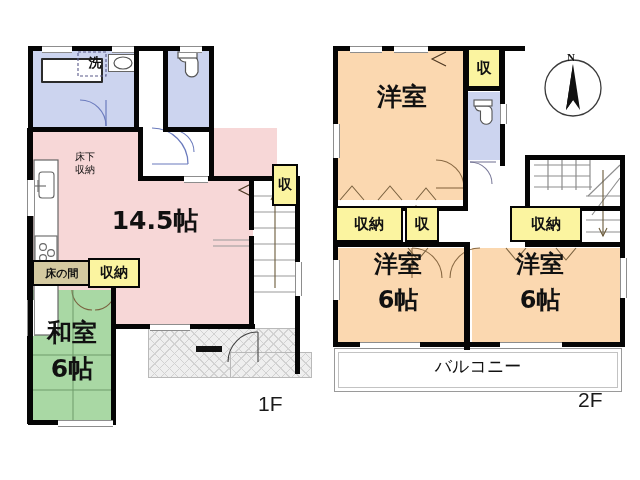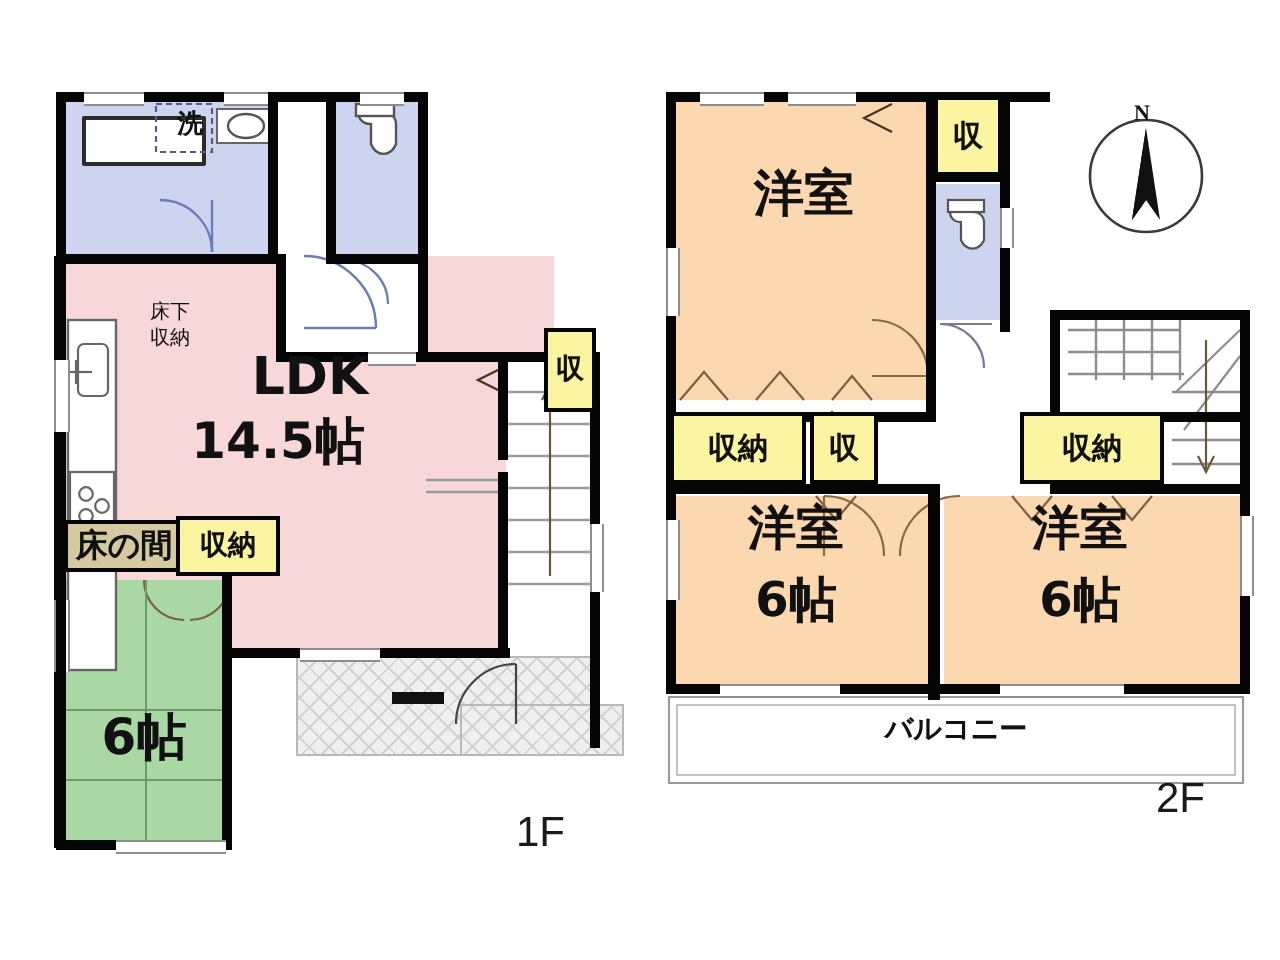--- a/index.html
+++ b/index.html
@@ -227,39 +227,39 @@
     <div class="wall" style="left:111px;top:262px;width:5px;height:162px;"></div>
     <div class="wall" style="left:28px;top:420px;width:88px;height:5px;"></div>
     <div class="wallw" style="left:58px;top:420px;width:55px;height:5px;"></div>
 
     <div class="wall" style="left:295px;top:330px;width:5px;height:44px;"></div>
 
     <div class="closet-box small-jp" style="left:272px;top:164px;width:26px;height:42px;font-size:14px;">
       <span>収</span>
     </div>
 
-    <div class="tokonoma-box small-jp" style="left:32px;top:260px;width:58px;height:26px;font-size:16px;">
+    <div class="tokonoma-box small-jp" style="left:32px;top:260px;width:58px;height:26px;font-size:11px;">
       <span>床の間</span>
     </div>
 
     <div class="closet-box" style="left:88px;top:258px;width:52px;height:30px;font-size:14px;">
       <span>収納</span>
     </div>
 
     <div class="lbl" style="left:84px;top:56px;width:22px;font-size:13px;">洗</div>
 
     <div class="lbl tiny-jp" style="left:68px;top:152px;width:34px;font-size:10px;">床下</div>
     <div class="lbl tiny-jp" style="left:68px;top:165px;width:34px;font-size:10px;">収納</div>
 
-    <div class="lbl roomname" style="left:100px;top:176px;width:110px;font-size:26px;">LDK</div>
-    <div class="lbl roomsize" style="left:80px;top:208px;width:118px;font-size:25px;">14.5帖</div>
-
+    <div class="lbl roomsize" style="left:96px;top:208px;width:118px;font-size:25px;">14.5帖</div>
+
+    <div class="lbl roomname" style="left:36px;top:320px;width:72px;font-size:25px;">和室</div>
     <div class="lbl roomsize" style="left:36px;top:356px;width:72px;font-size:25px;">6帖</div>
 
-    <div class="floor-tag" style="left:258px;top:392px;margin-top:13px;">1F</div>
+    <div class="floor-tag" style="left:258px;top:392px;">1F</div>
   </div>
 
   <div class="plan" style="left:320px;top:0;width:320px;height:480px;">
 
     <div class="b fill-orange" style="left:17px;top:50px;width:127px;height:150px;"></div>
 
     <div class="b fill-blue" style="left:147px;top:92px;width:33px;height:68px;"></div>
 
     <div class="b fill-white" style="left:144px;top:160px;width:70px;height:90px;"></div>
     <div class="b fill-white" style="left:180px;top:50px;width:38px;height:110px;"></div>
@@ -371,21 +371,21 @@
     </div>
 
     <div class="lbl roomname" style="left:38px;top:84px;width:88px;font-size:25px;">洋室</div>
 
     <div class="lbl roomname" style="left:34px;top:252px;width:88px;font-size:24px;">洋室</div>
     <div class="lbl roomsize" style="left:34px;top:288px;width:88px;font-size:24px;">6帖</div>
 
     <div class="lbl roomname" style="left:176px;top:252px;width:88px;font-size:24px;">洋室</div>
     <div class="lbl roomsize" style="left:176px;top:288px;width:88px;font-size:24px;">6帖</div>
 
-    <div class="lbl" style="left:78px;top:358px;width:160px;font-size:14px;font-weight:700;">バルコニー</div>
+    <div class="lbl" style="left:78px;top:358px;width:160px;font-size:17px;font-weight:400;">バルコニー</div>
 
     <div class="compass" style="left:216px;top:48px;width:74px;height:74px;">
       <svg width="74" height="74" viewBox="0 0 74 74">
         <circle cx="37" cy="40" r="28" fill="#ffffff" stroke="#3a3a3a" stroke-width="1.3"></circle>
         <polygon points="37,16 44,62 37,52" fill="#111111"></polygon>
         <polygon points="37,16 30,62 37,52" fill="#111111"></polygon>
         <polygon points="37,16 30,62 37,52" fill="#111111"></polygon>
       </svg>
       <div style="position:absolute;left:31px;top:3px;font-size:11px;font-weight:700;color:#111;font-family:'Liberation Serif',serif;">N</div>
     </div>

